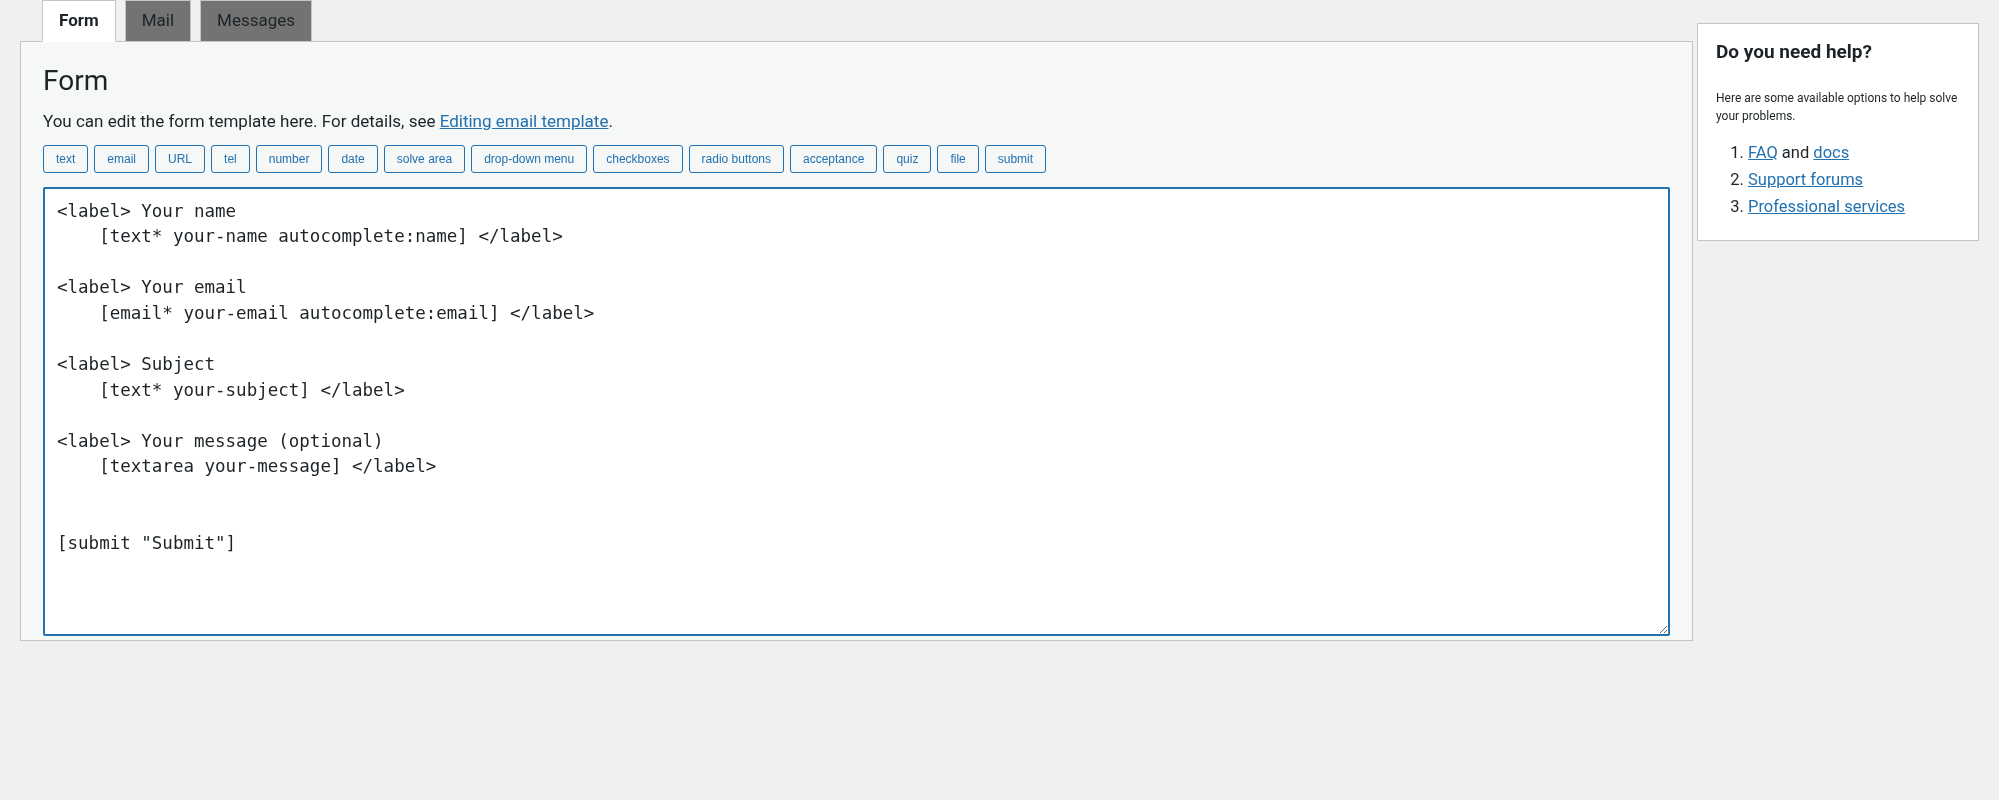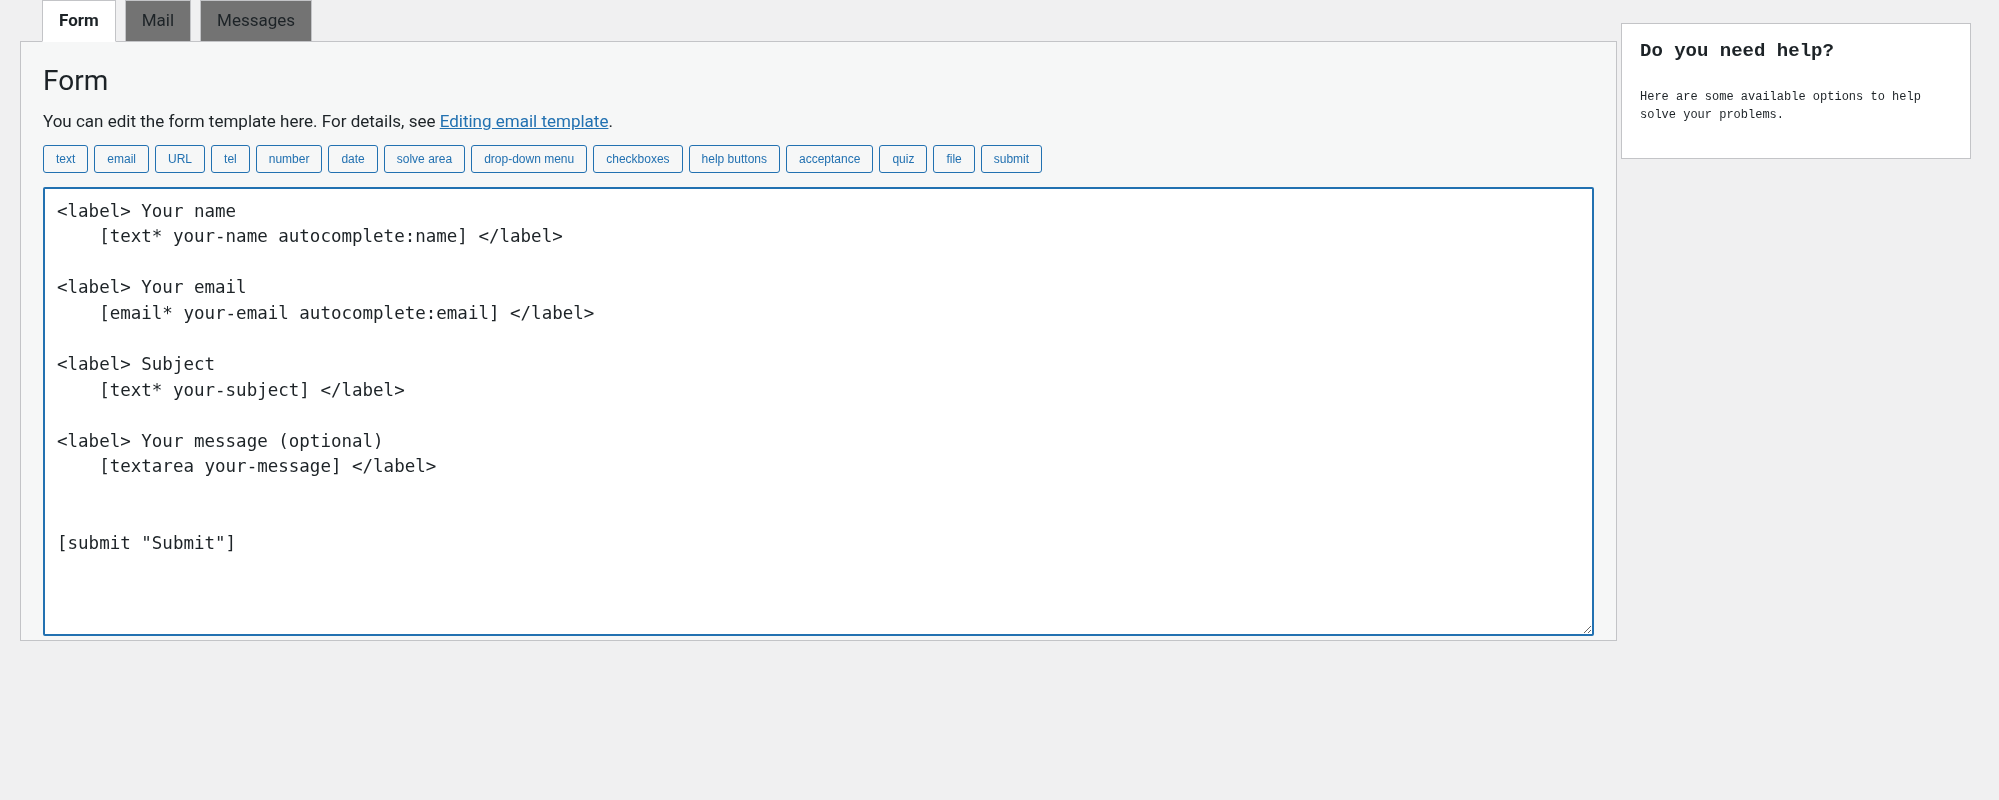--- a/index.html
+++ b/index.html
@@ -6,24 +6,24 @@
     body {
       font-family: -apple-system, BlinkMacSystemFont, "Segoe UI", Roboto, Helvetica, Arial, sans-serif;
       background: #f0f0f1;
       font-size: 16px;
       color: #1d2327;
       width: 1999px;
     }
     .outer {
       display: flex;
       align-items: flex-start;
-      padding: 0 28px 20px 20px;
+      padding: 0 20px 20px 20px;
     }
     .main-col { flex: 1; }
-    .side-col { width: 350px; margin-left: 4px; margin-top: 23px; font-family: Liberation Mono, monospace; }
+    .side-col { width: 282px; margin-left: 4px; margin-top: 23px; }
 
     .tab-row {
       display: flex;
       gap: 9px;
       padding-left: 22px;
     }
     .tab {
       border: 1px solid #c3c4c7;
       background: #737373;
       padding: 8px 16px;
@@ -126,21 +126,21 @@
       <div class="tag-buttons">
         <button class="tag-btn">text</button>
         <button class="tag-btn">email</button>
         <button class="tag-btn">URL</button>
         <button class="tag-btn">tel</button>
         <button class="tag-btn">number</button>
         <button class="tag-btn">date</button>
         <button class="tag-btn">solve area</button>
         <button class="tag-btn">drop-down menu</button>
         <button class="tag-btn">checkboxes</button>
-        <button class="tag-btn">help buttons</button>
+        <button class="tag-btn">radio buttons</button>
         <button class="tag-btn">acceptance</button>
         <button class="tag-btn">quiz</button>
         <button class="tag-btn">file</button>
         <button class="tag-btn">submit</button>
       </div>
 
       <textarea class="code-area" spellcheck="false" style="">&lt;label&gt; Your name
     [text* your-name autocomplete:name] &lt;/label&gt;
 
 &lt;label&gt; Your email
@@ -154,15 +154,26 @@
 
 
 [submit "Submit"]</textarea>
     </div>
   </div>
 
   <div class="side-col">
     <div class="help-box">
       <h3>Do you need help?</h3>
       <p>Here are some available options to help solve your problems.</p>
+      <ol>
+        <li>
+          <a href="#">FAQ</a><span> and </span><a href="#">docs</a>
+        </li>
+        <li>
+          <a href="#">Support forums</a>
+        </li>
+        <li>
+          <a href="#">Professional services</a>
+        </li>
+      </ol>
     </div>
   </div>
 </div>
 
 </body></html>

